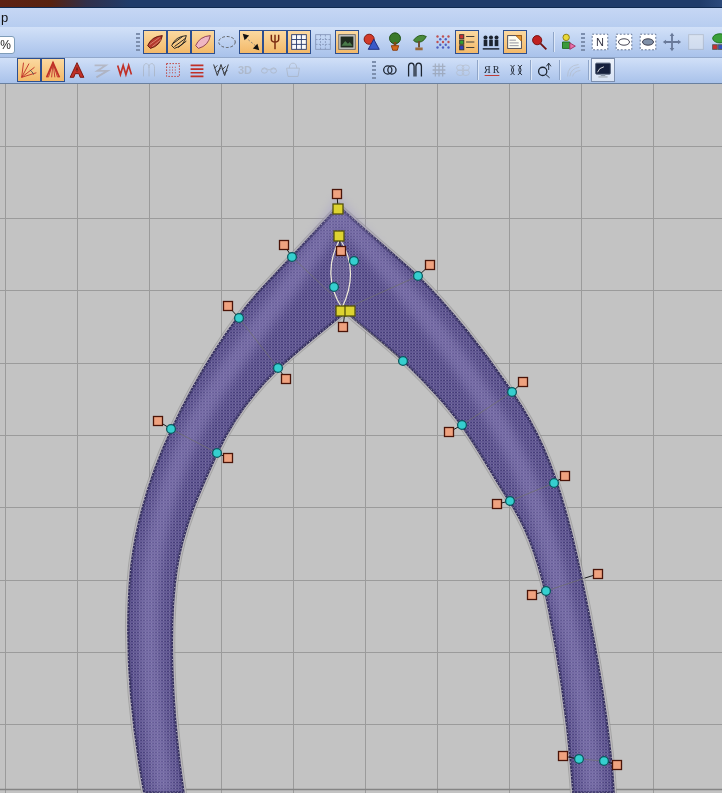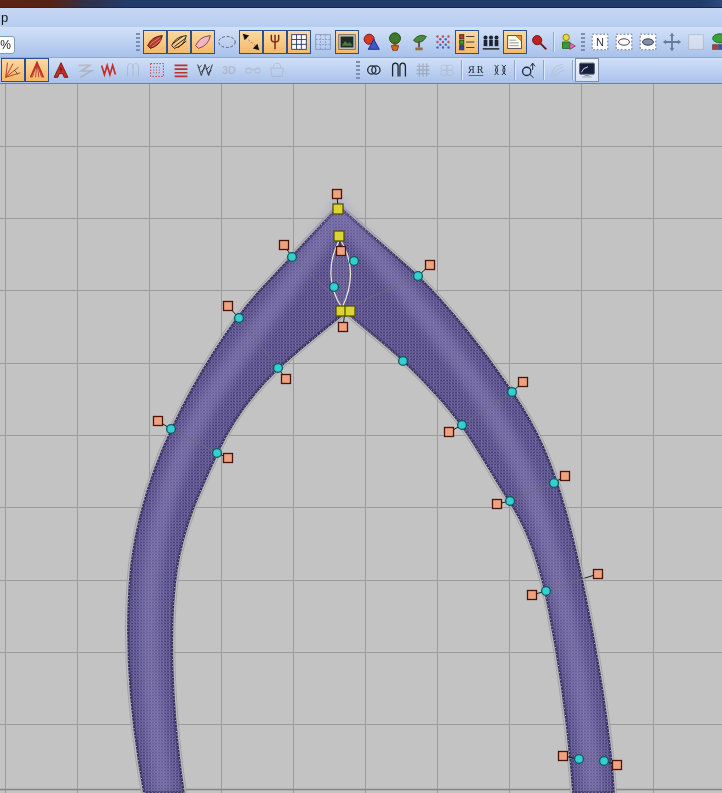--- a/index.html
+++ b/index.html
@@ -13,21 +13,21 @@
     background:linear-gradient(#c6d7f4,#b7cdf0);color:#111;font-size:13px;}
   .menubar span{position:absolute;left:1px;top:2px;}
   .toolbar{position:absolute;left:0;width:722px;
     background:linear-gradient(#d2e1f8,#b9cef0 60%,#a9c2ea);}
   .tb1{top:27px;height:30px;}
   .tb2{top:57px;height:26px;border-bottom:1px solid #69809f;box-shadow:0 1px 0 #93a9cc inset;}
   .zoombox{position:absolute;left:-9px;top:9px;width:24px;height:18px;background:#fff;
     border:1px solid #7f9db9;border-radius:0 3px 3px 0;font-size:12px;color:#222;
     text-align:right;padding:1px 3px 0 0;box-sizing:border-box;}
   .tbgroup{position:absolute;top:2px;display:flex;align-items:center;height:26px;}
-  .tb2 .tbgroup{top:0;}
+  .tb2 .tbgroup{top:0;margin-left:16px;}
   .handle{width:4px;height:18px;margin:0 3px 0 1px;
     background:repeating-linear-gradient(#7d8fae 0 2px,transparent 2px 4px);}
   .tbtn{width:24px;height:24px;display:flex;align-items:center;justify-content:center;
     box-sizing:border-box;flex:none;}
   .tbtn svg{display:block;}
   .tbtn.selected{background:linear-gradient(#fbd9a0,#f3b969);border:1px solid #2d4f8f;}
   .tbtn.disabled{opacity:.5;filter:grayscale(75%);}
   .tbtn.boxed{background:linear-gradient(#eef3fb,#d7e2f4);border:1px solid #7d8fae;}
   .sep{width:1px;height:20px;background:#8fa5c8;margin:0 2px;box-shadow:1px 0 0 #dde8f8;flex:none;}
   

